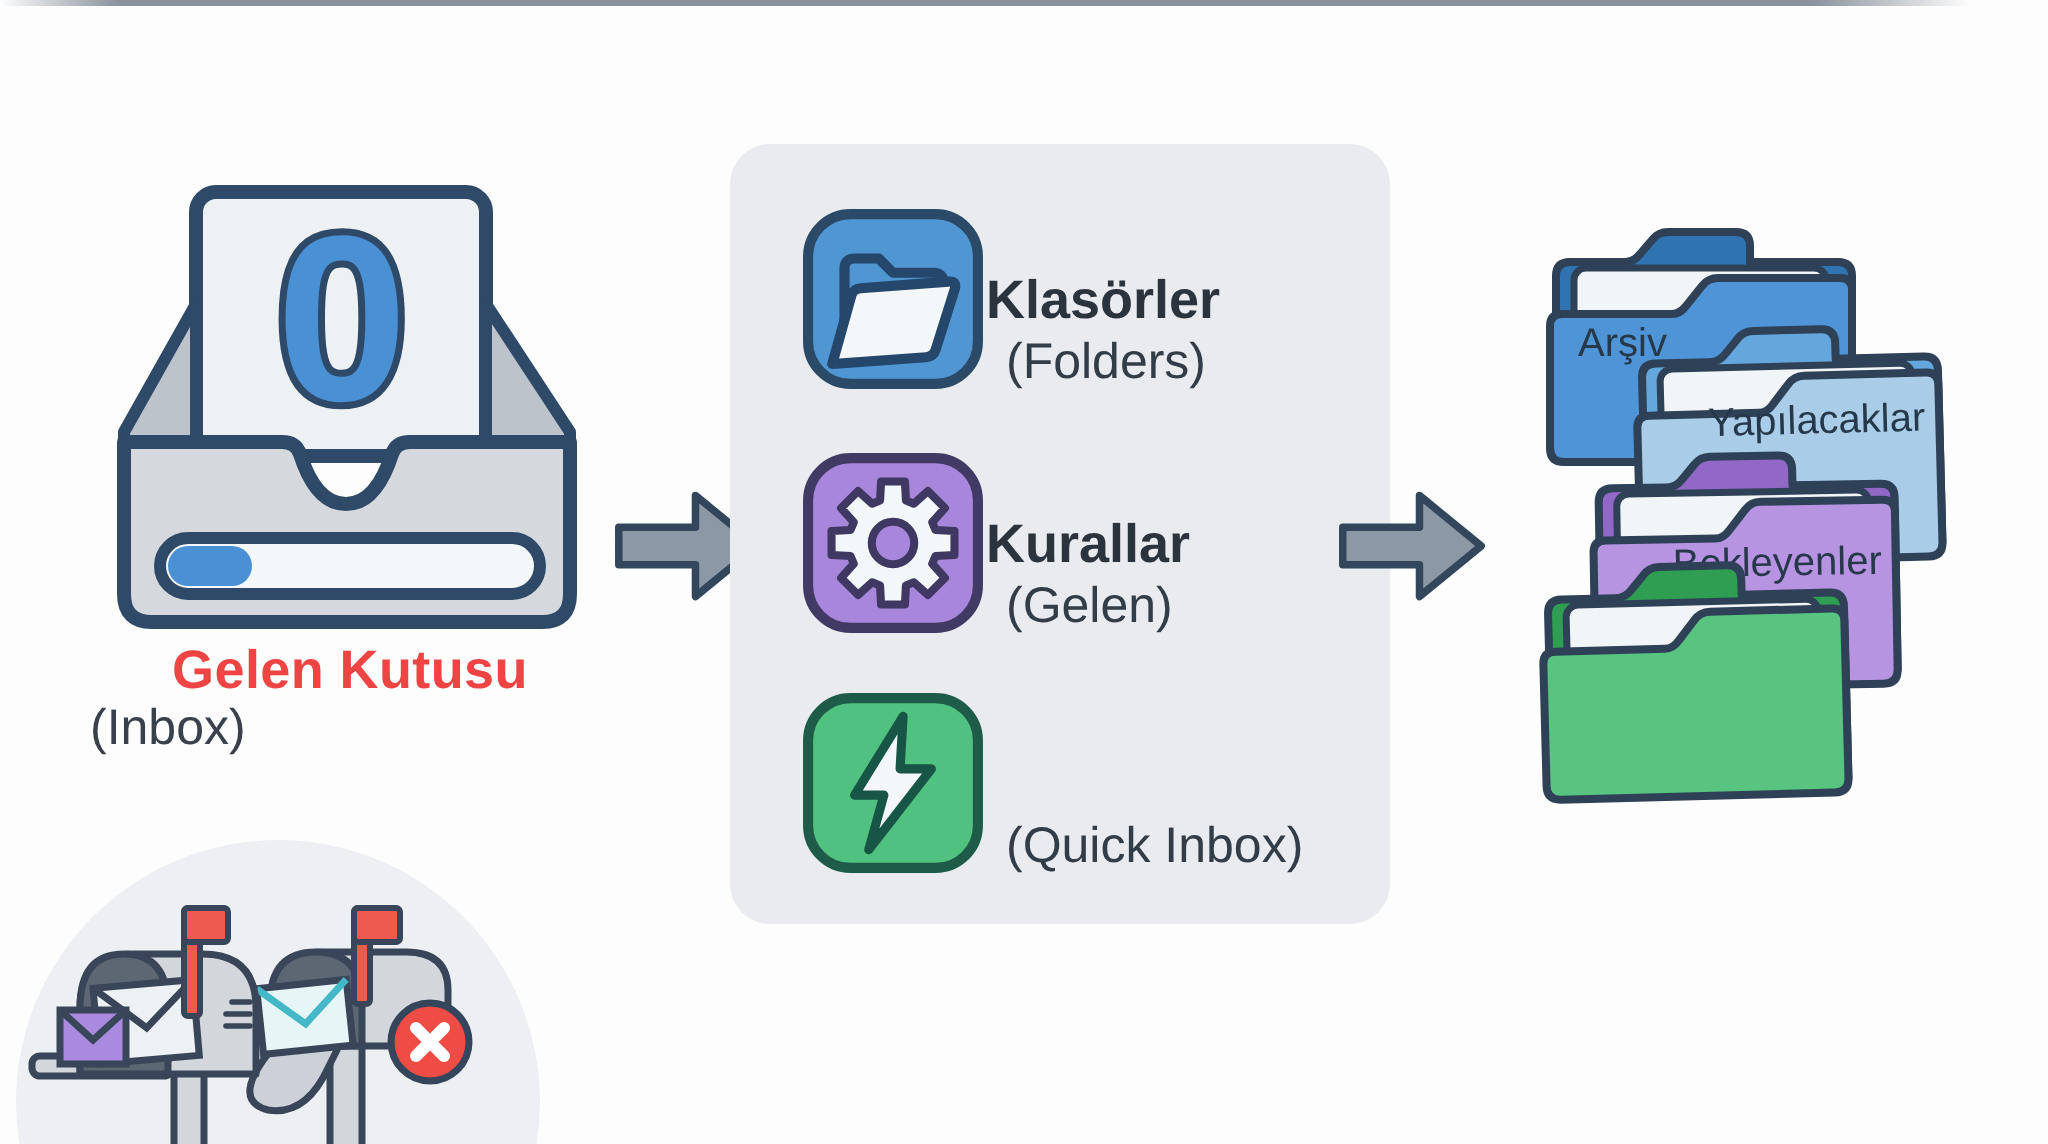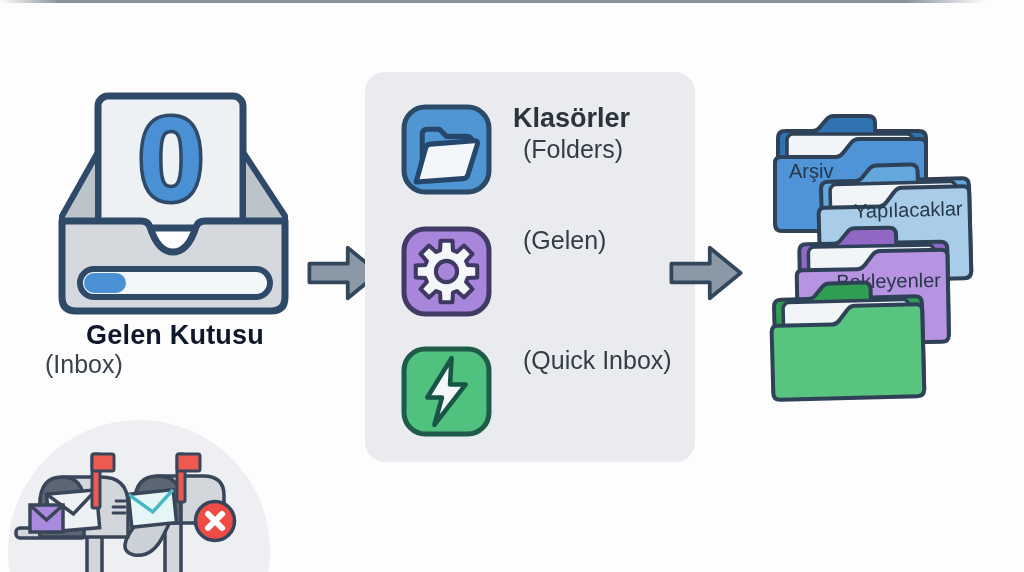--- a/index.html
+++ b/index.html
@@ -7,32 +7,32 @@
     position:relative;width:1024px;height:572px;overflow:hidden;
     background:#fdfdfd;
     font-family:"Liberation Sans", sans-serif;
   }
   .abs{position:absolute;}
   .top-line{left:0;top:0;width:985px;height:3px;background:linear-gradient(90deg,#49566600,#495666cc 6%,#495666cc 92%,#49566600);opacity:.8;}
 
   
   .inbox-svg{left:55px;top:86px;}
   .inbox-title{left:45px;top:320px;width:260px;text-align:center;
-    font-size:27px;font-weight:bold;color:#0f172a;letter-spacing:.2px;}
+    font-size:27px;font-weight:bold;color:#ef4444;letter-spacing:.2px;}
   .inbox-subtitle{left:45px;top:350px;width:260px;
     font-size:25px;color:#39424c;}
 
   
   .arrow-1{left:306px;top:244px;}
   .arrow-2{left:668px;top:244px;}
 
   
   .tools-panel{left:365px;top:72px;width:330px;height:390px;
     background:#e9ebee;border-radius:20px;}
-  .tool-row{position:absolute;left:35px;display:flex;align-items:flex-start;gap:20px;}
+  .tool-row{position:absolute;left:35px;display:flex;align-items:flex-end;}
   .tool-row.r0{top:31px;}
   .tool-row.r1{top:153px;}
   .tool-row.r2{top:273px;}
   .tool-text .main{font-size:27px;font-weight:bold;color:#2b333c;line-height:31px;}
   .tool-text .sub{font-size:25px;color:#333d47;line-height:29px;margin-top:1px;margin-left:10px;}
 
   
   .folders-svg{left:752px;top:98px;}
   .folders-svg text{font-size:20px;fill:#263849;font-family:"Liberation Sans",sans-serif;}
 
@@ -80,20 +80,21 @@
       </div>
     </div>
 
     <div class="tool-row r1">
       <svg width="93" height="93" viewBox="0 0 92 92">
         <rect x="4" y="4" width="84" height="84" rx="21" stroke-width="5" fill="#a886dc" stroke="#413a64"></rect>
         <path d="M67,39.6 L76.4,40.1 L76.4,51.9 L67,52.4 L65.4,56.3 L71.7,63.3 L63.3,71.7 L56.3,65.4 L52.4,67 L51.9,76.4 L40.1,76.4 L39.6,67 L35.7,65.4 L28.7,71.7 L20.3,63.3 L26.6,56.3 L25,52.4 L15.6,51.9 L15.6,40.1 L25,39.6 L26.6,35.7 L20.3,28.7 L28.7,20.3 L35.7,26.6 L39.6,25 L40.1,15.6 L51.9,15.6 L52.4,25 L56.3,26.6 L63.3,20.3 L71.7,28.7 L65.4,35.7 Z" fill="#f4f7f9" stroke="#3f3862" stroke-width="4" stroke-linejoin="round"></path>
         <circle cx="46" cy="46" r="10.5" stroke="#3f3862" stroke-width="4" fill="#a886dc"></circle>
       </svg>
       <div class="tool-text">
+        <div class="main">Kurallar</div>
         <div class="sub">(Gelen)</div>
       </div>
     </div>
 
     <div class="tool-row r2">
       <svg width="93" height="93" viewBox="0 0 92 92">
         <rect x="4" y="4" width="84" height="84" rx="21" stroke-width="5" fill="#50c17e" stroke="#1e5c49"></rect>
         <path d="M51,13 L27,52 L41.5,52 L34,79 L65,39 L49.5,39 Z" fill="#f4f7f9" stroke="#175546" stroke-width="4.5" stroke-linejoin="round"></path>
       </svg>
       <div class="tool-text">

